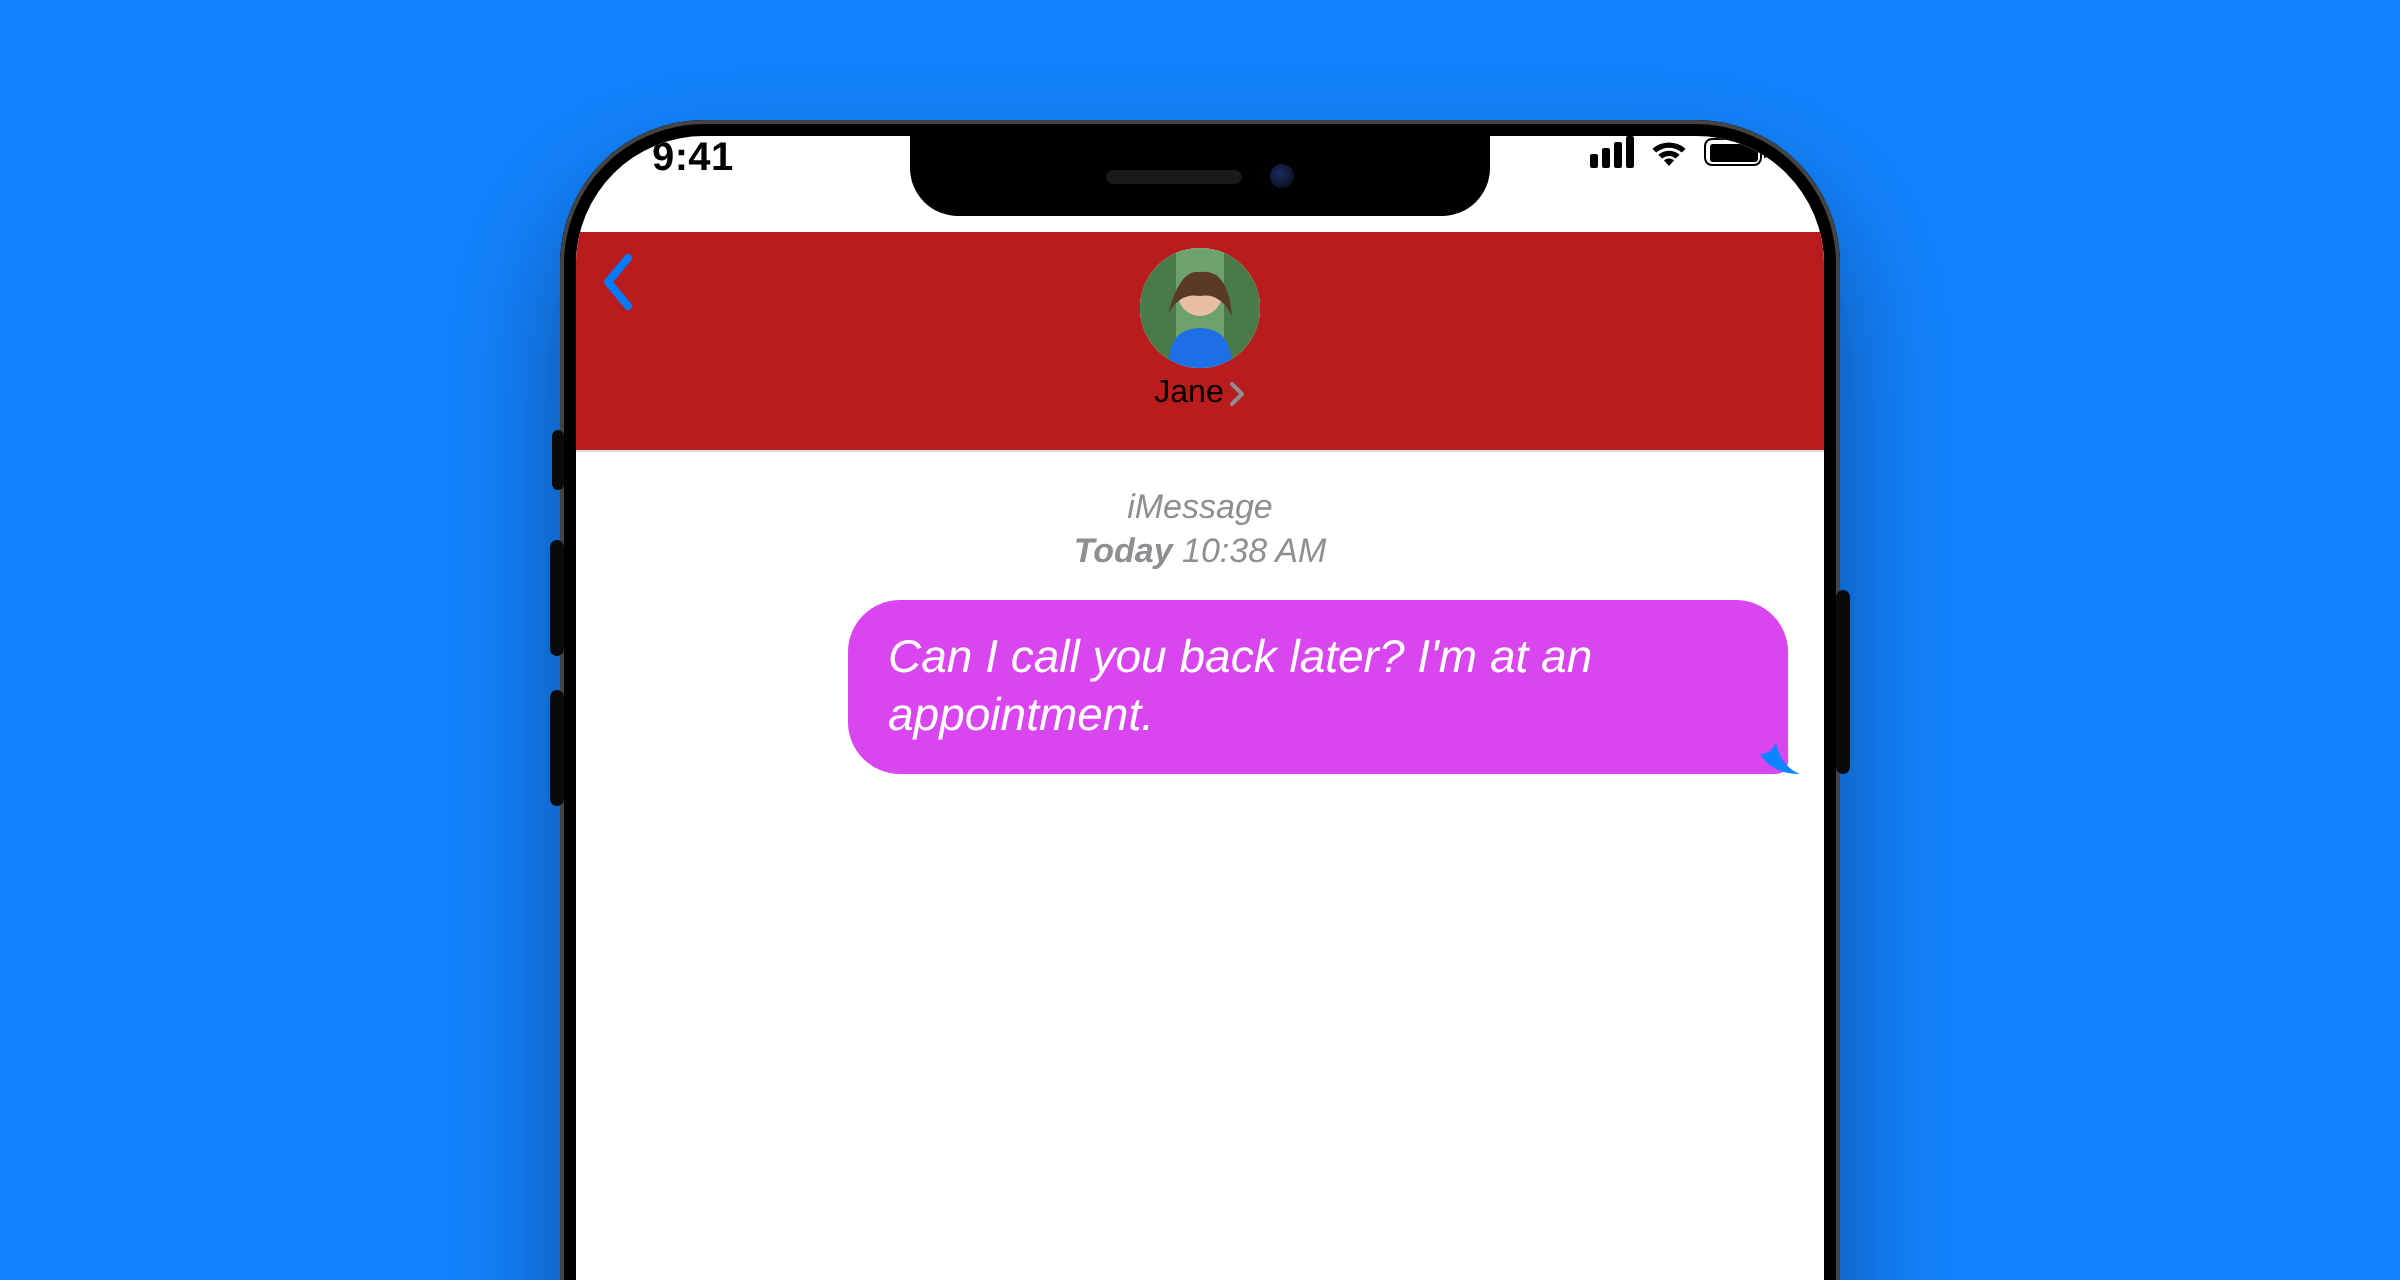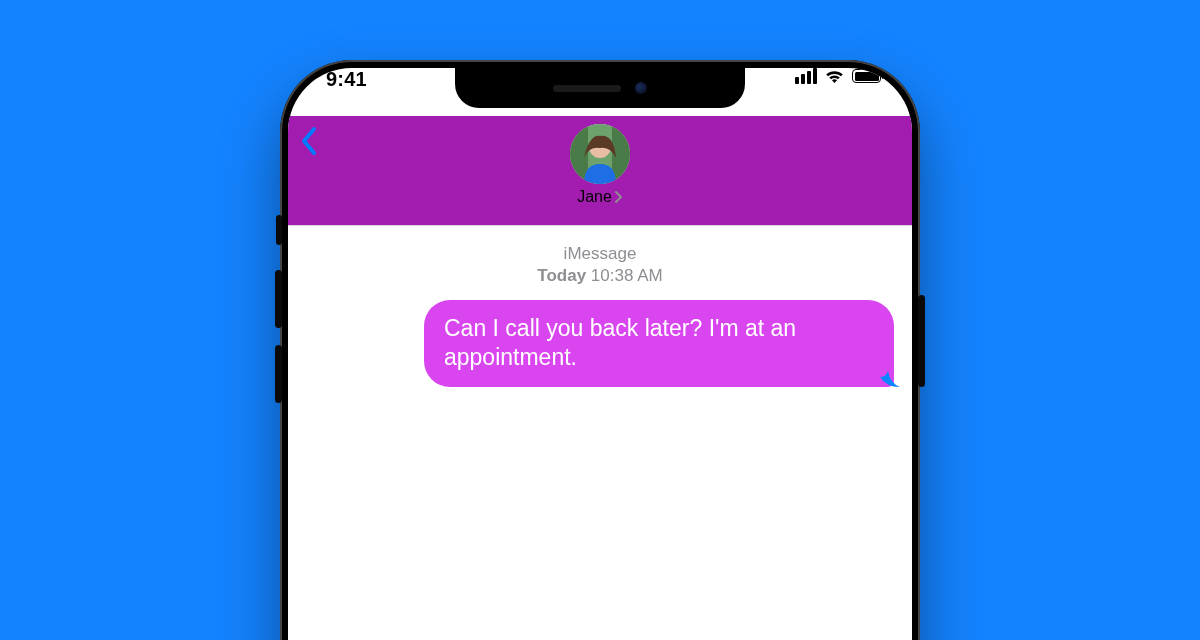--- a/index.html
+++ b/index.html
@@ -97,21 +97,21 @@
       width: 29px;
       height: 14px;
       border: 1.5px solid #000;
       border-radius: 4px;
       padding: 1.5px;
     }
     .battery-fill { width: 100%; height: 100%; background: #000; border-radius: 1.5px; }
     .battery-tip { width: 2px; height: 6px; background: #000; border-radius: 0 2px 2px 0; margin-left: 1px; }
     
     .nav {
-      background: #a21caf;
+      background: #b91c1c;
       border-bottom: 1px solid #d9d9db;
       display: flex;
       align-items: flex-start;
       padding: 6px 6px 8px;
       position: relative;
       height: 110px;
       text-align: center;
     }
     .back {
       color: #007aff;
@@ -135,21 +135,21 @@
       border-radius: 50%;
       overflow: hidden;
       background: #ddd;
     }
     .avatar svg { width:100%; height:100%; display:block; }
     .contact-name-row { display:flex; align-items:center; margin-top: 4px; }
     .contact-name { font-size: 16px; color: #000; }
     .contact-caret { color: #8e8e93; margin-left: 2px; }
     .contact-caret svg { display:block; }
     
-    .thread { padding: 18px 18px 0; background: #fff; }
+    .thread { padding: 18px 18px 0; background: #fff; font-style: italic; }
     .thread-meta { text-align: center; margin-bottom: 14px; }
     .meta-line1 { color: #8e8e93; font-size: 17px; margin-bottom: 2px; }
     .meta-line2 { color: #8e8e93; font-size: 17px; }
     .meta-day { font-weight: 600; margin-top: 40px; }
     .row { display: flex; margin-bottom: 10px; }
     .row.sent { justify-content: flex-end; }
     .bubble {
       position: relative;
       max-width: 470px;
       padding: 14px 20px;

